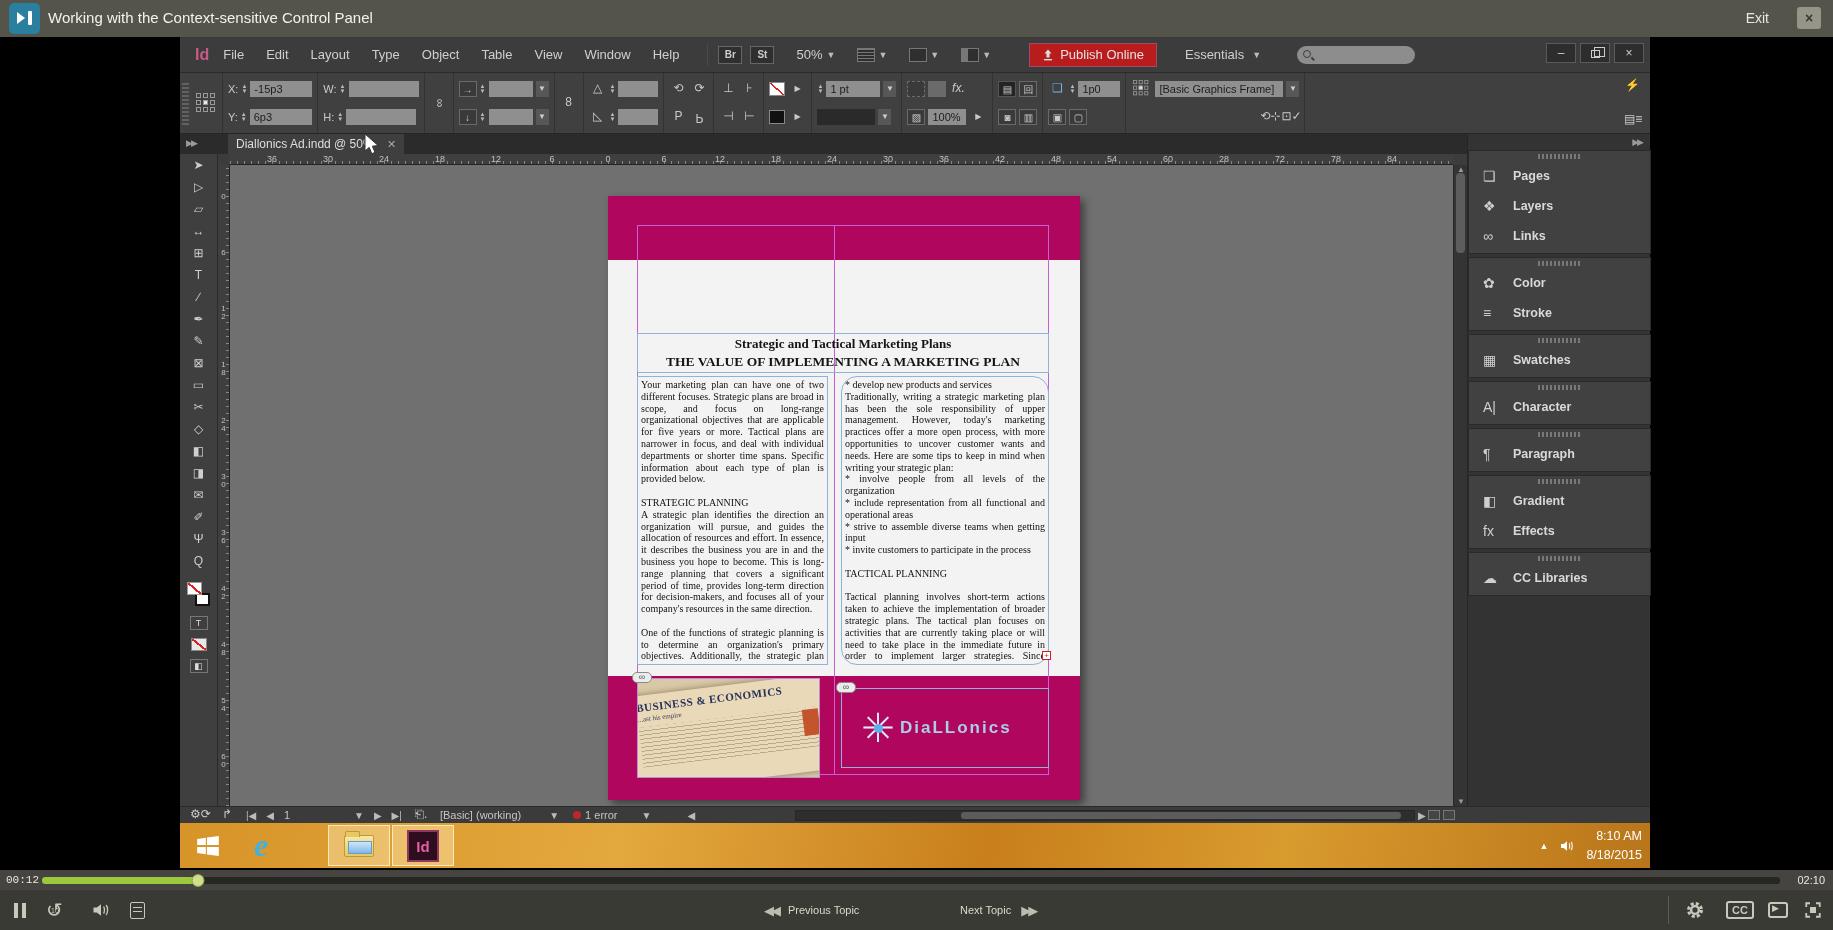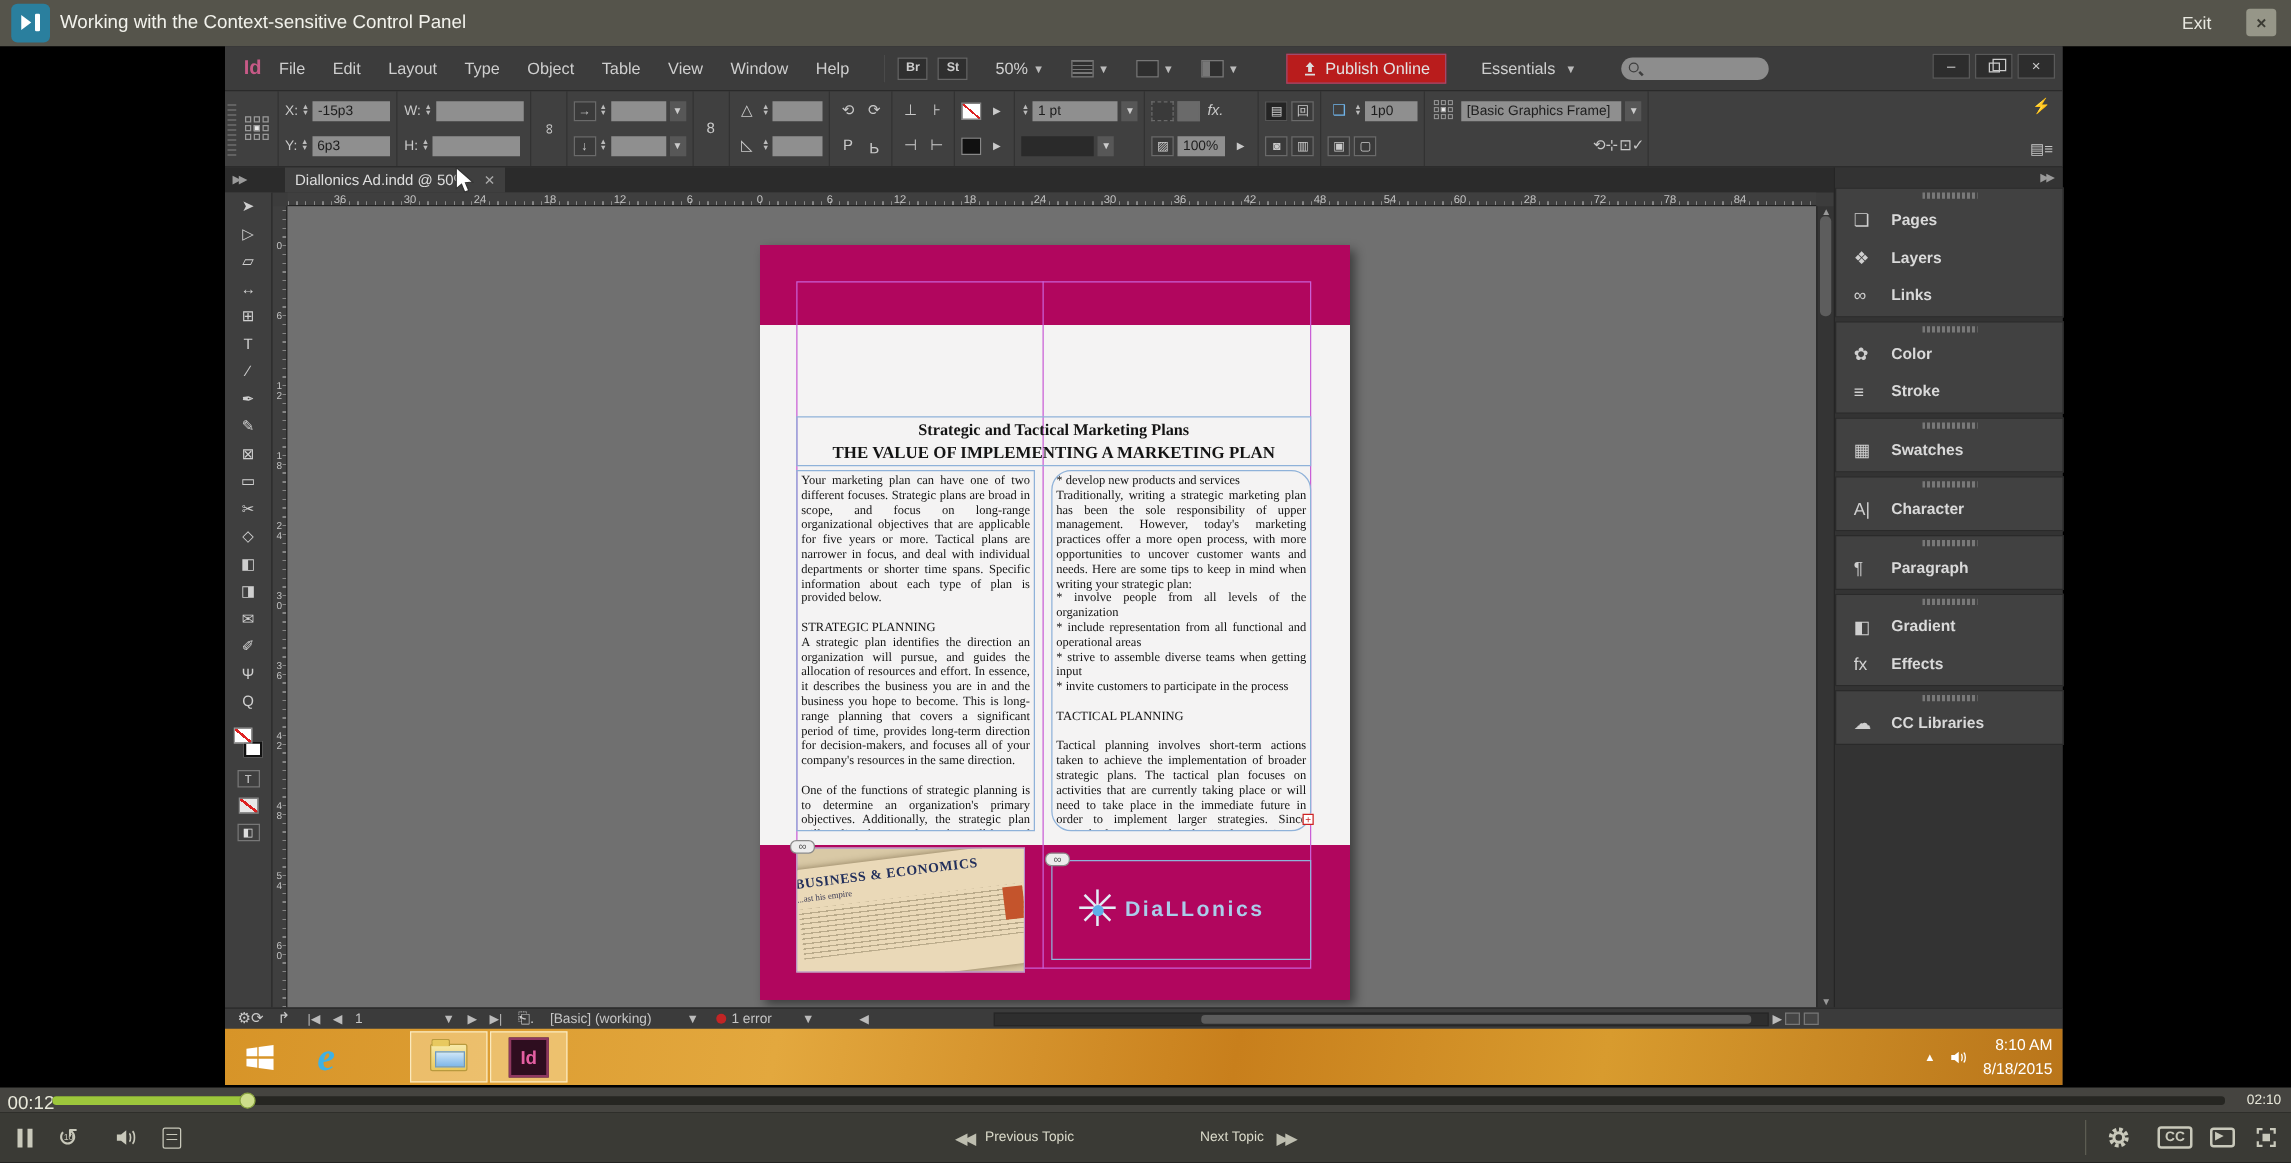--- a/index.html
+++ b/index.html
@@ -174,21 +174,21 @@
                 font-weight:bold; font-size:15px; text-align:center; line-height:30px; }
   #tray { position:absolute; right:8px; top:0; height:45px; display:flex; align-items:center; gap:10px; color:#fff; }
   #tray-up { font-size:9px; color:#fff; }
   #clock { text-align:right; font-size:12.5px; line-height:1.45; color:#fff; }
 
   
   #cursor { position:absolute; left:184px; top:96px; z-index:50; }
 
   
   #scrubber { position:absolute; left:0; top:870px; width:1833px; height:20px; background:#454440; }
-  #elapsed { position:absolute; left:6px; top:4px; color:#e8e8da; font-size:15px; }
+  #elapsed { position:absolute; left:6px; top:4px; color:#e8e8da; font-size:11px;font-family:Liberation Mono, monospace; }
   #duration { position:absolute; right:8px; top:4px; color:#e8e8da; font-size:11px; }
   #track { position:absolute; left:42px; top:7px; width:1738px; height:7px; background:#262622; border-radius:3px; }
   #progress-fill { position:absolute; left:0; top:0; height:7px; background:#9dc73c; border-radius:3px 0 0 3px; }
   #handle { position:absolute; top:-3px; width:13px; height:13px; border-radius:50%; background:#cede8c;
             border:1px solid #89a33f; transform:translateX(-50%); }
 
   
   #controls { position:absolute; left:0; top:890px; width:1833px; height:40px; background:#3a3a35; color:#c9c9bb; }
   .cbtn { position:absolute; top:0; height:40px; display:flex; align-items:center; }
   #pause-btn span { width:4px; height:15px; background:#c9c9bb; margin:0 2px; display:inline-block; }
@@ -361,21 +361,21 @@
         <span class="cp-ic plain" style="font-size:8px">▶</span>
         </div>
       <div class="cpr">
           <span class="sw-black"></span>
         <span class="cp-ic plain" style="font-size:8px">▶</span>
         </div>
     </div>
     <div class="cpg">
       <div class="cpr">
           <span class="st">▲<br>▼</span>
-        <span class="fld" style="width:68px">1 pt</span>
+        <span class="fld" style="width:54px">1 pt</span>
         <span class="ddw">▼</span>
         </div>
       <div class="cpr">
           <span class="fld" style="width:58px;background:#2a2a2a"></span>
         <span class="ddw">▼</span>
         </div>
     </div>
     <div class="cpg">
       <div class="cpr">
           <span class="cp-ic" style="border-style:dashed"></span>

